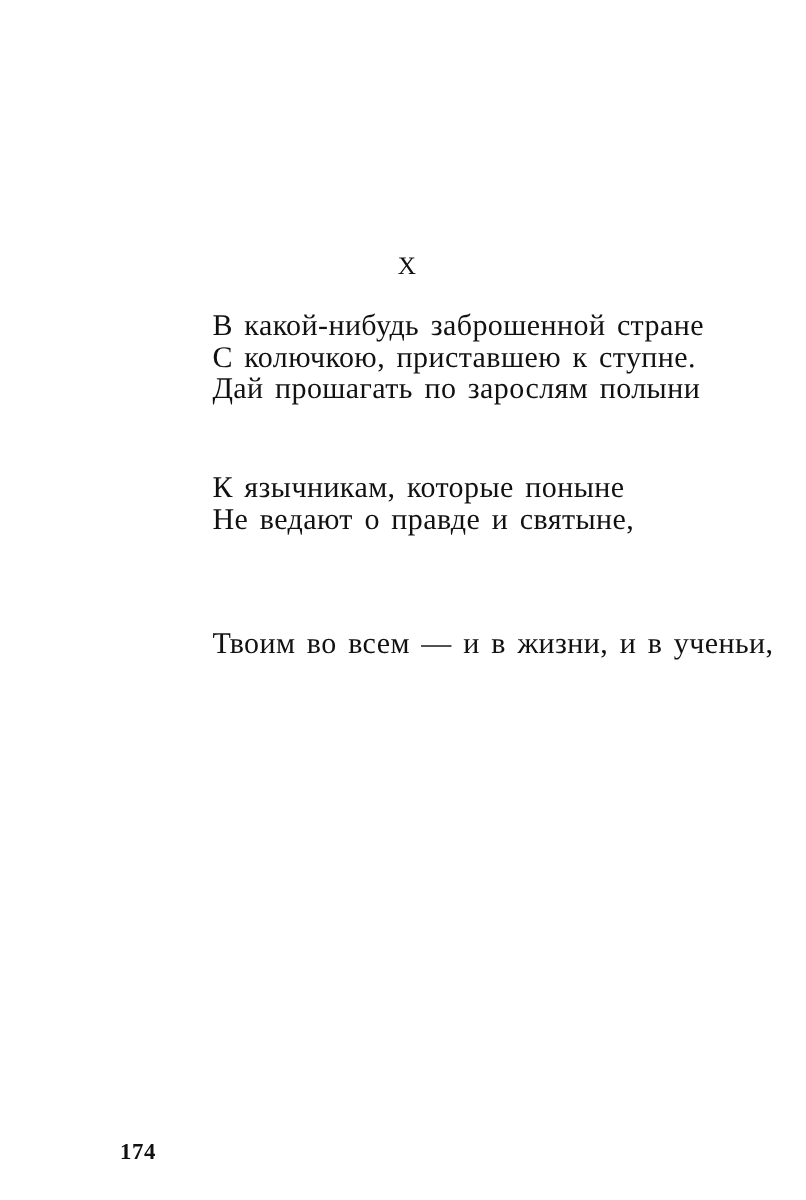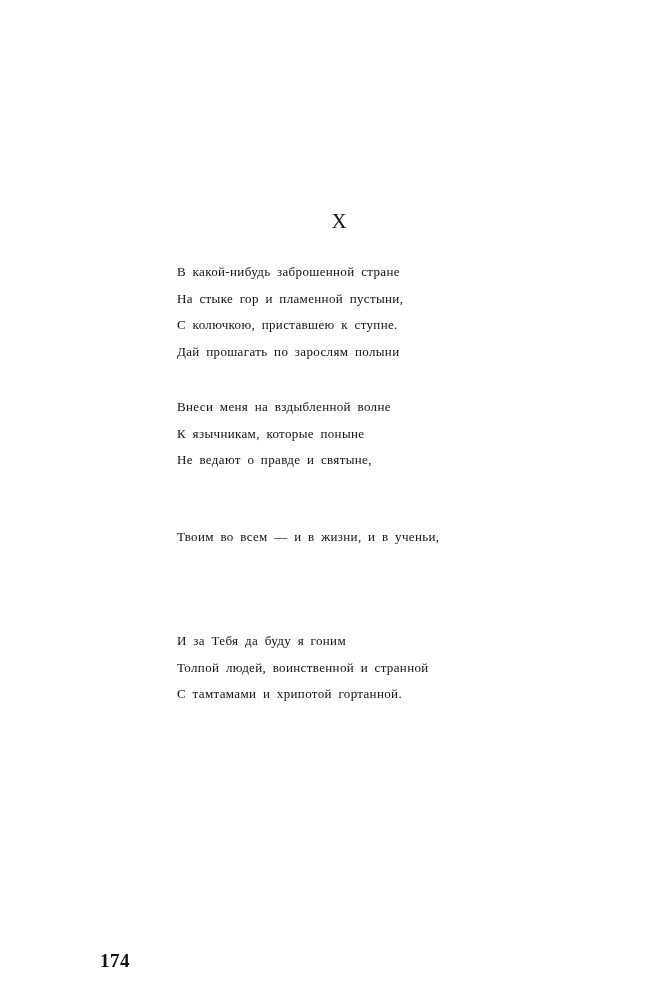--- a/index.html
+++ b/index.html
@@ -30,21 +30,21 @@
       text-align: center;
       font-size: 21px;
       line-height: 24px;
       letter-spacing: 0;
       padding-left: 6px;
       box-sizing: border-box;
     }
     .stanza {
       position: absolute;
       left: 177px;
-      font-size: 13px;
+      font-size: 25px;
       line-height: 26.5px;
       letter-spacing: 0.35px;
       word-spacing: 3px;
       white-space: nowrap;
     }
     .stanza .line {
       display: block;
     }
     .s1 { top: 259px; }
     .s2 { top: 394px; }
@@ -62,36 +62,29 @@
   </style>
 </head>
 <body>
 
 <div class="page">
 
   <div class="heading">X</div>
 
   <div class="stanza s1">
     <span class="line">В какой-нибудь заброшенной стране</span>
-    <span class="line">На стыке гор и пламенной пустыни,</span>
     <span class="line">С колючкою, приставшею к ступне.</span>
     <span class="line">Дай прошагать по зарослям полыни</span>
   </div>
 
   <div class="stanza s2">
-    <span class="line">Внеси меня на вздыбленной волне</span>
     <span class="line">К язычникам, которые поныне</span>
     <span class="line">Не ведают о правде и святыне,</span>
   </div>
 
   <div class="stanza s3">
     <span class="line">Твоим во всем — и в жизни, и в ученьи,</span>
   </div>
 
-  <div class="stanza s4">
-    <span class="line">И за Тебя да буду я гоним</span>
-    <span class="line">Толпой людей, воинственной и странной</span>
-    <span class="line">С тамтамами и хрипотой гортанной.</span>
-  </div>
 
   <div class="page-number">174</div>
 
 </div>
 
 </body></html>

